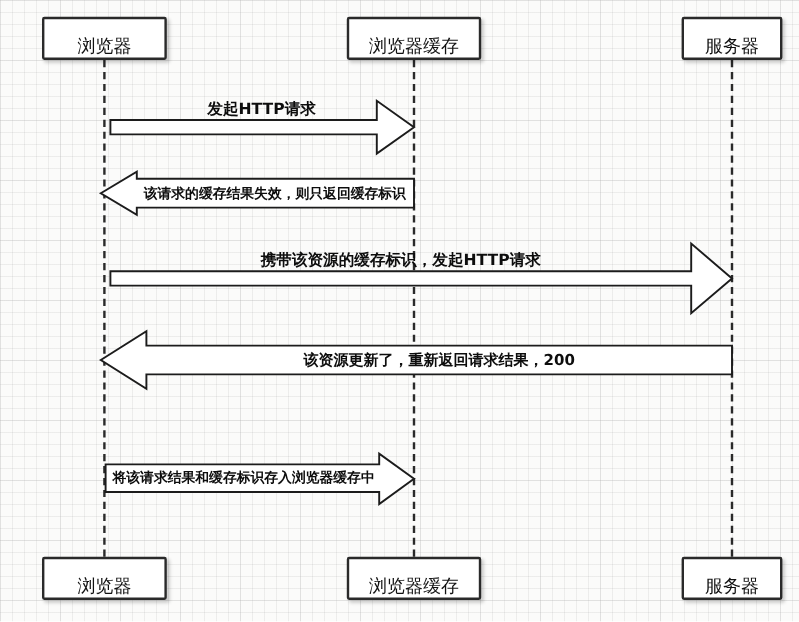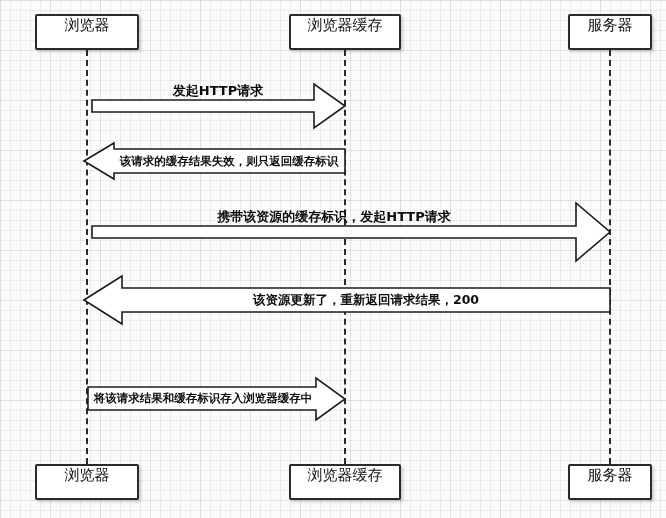--- a/index.html
+++ b/index.html
@@ -16,21 +16,21 @@
     background-size:50px 50px,50px 50px,10px 10px,10px 10px;
     overflow:hidden;
   }
   .actor-box{
     position:absolute;
     box-sizing:border-box;
     background:#fff;
     border:2px solid #2a2a2a;
     border-radius:2px;
     box-shadow:2px 2px 3px rgba(0,0,0,.18);
-    display:flex;align-items:flex-start;justify-content:center;
+    display:flex;align-items:flex-end;justify-content:center;
     font-size:15px;color:#111;
     z-index:4;
   }
   .lifeline{
     position:absolute;
     width:0;
     border-left:2px dashed #2a2a2a;
     z-index:1;
   }
   #arrow-layer{position:absolute;left:0;top:0;z-index:3;}

